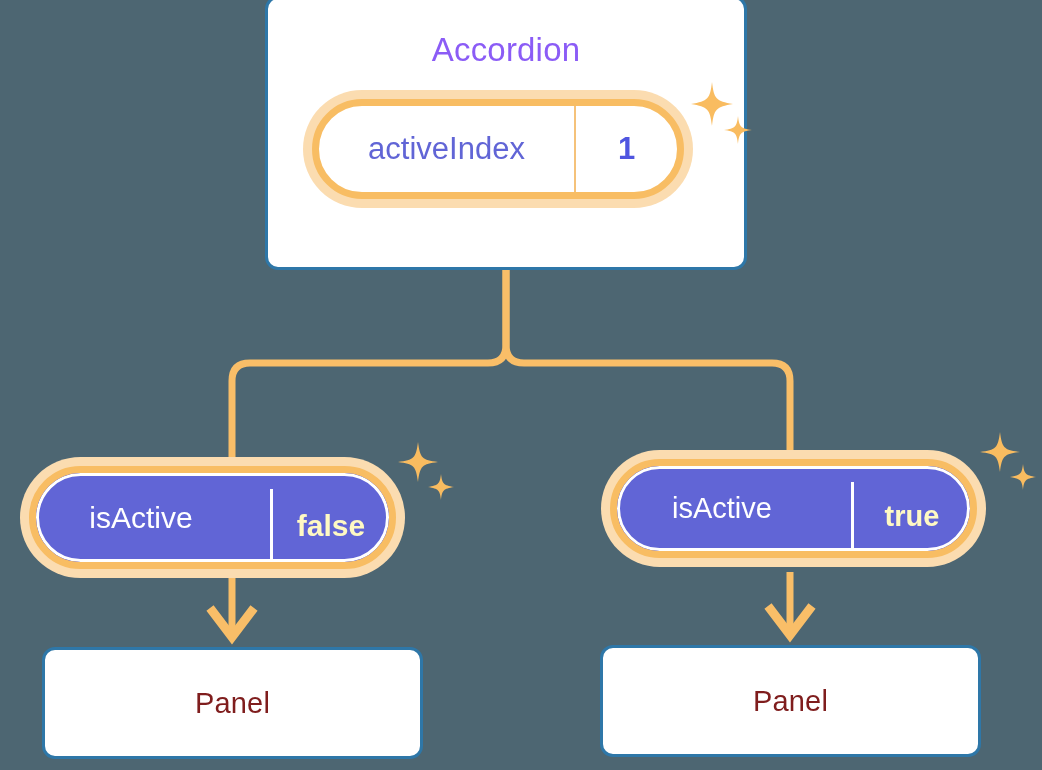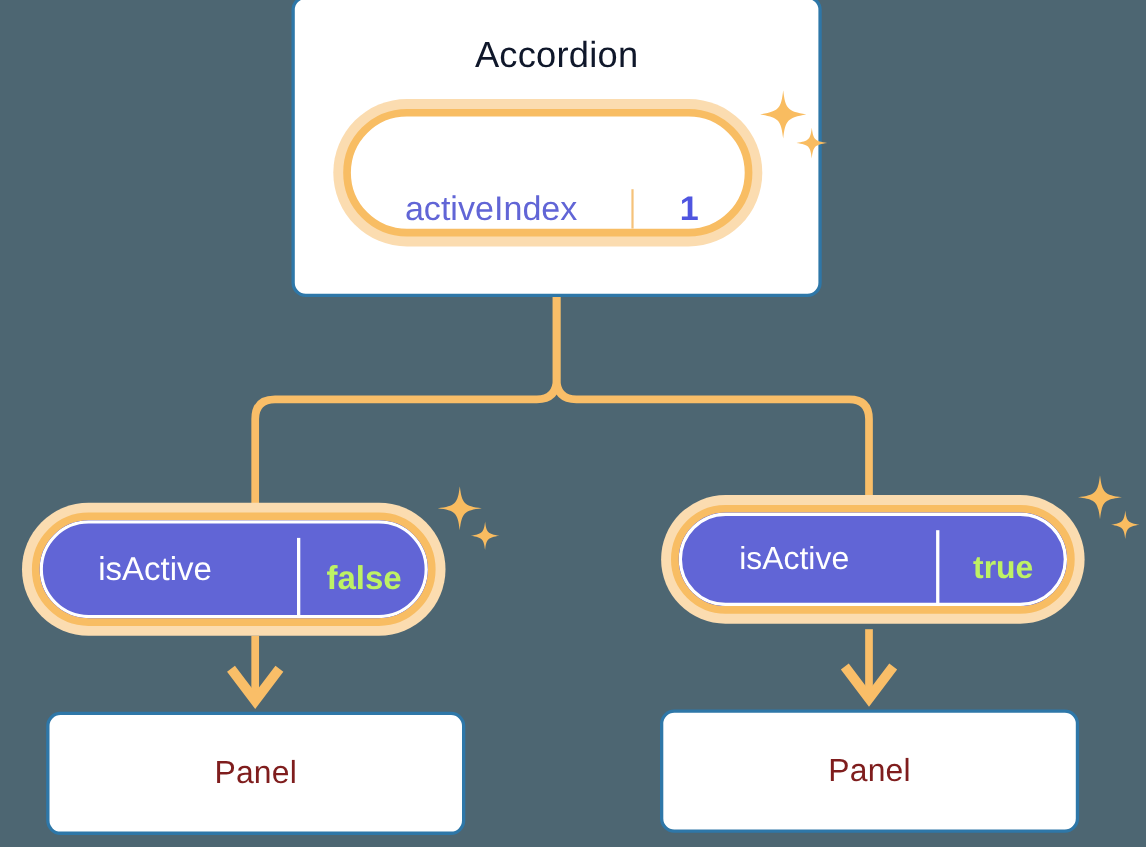--- a/index.html
+++ b/index.html
@@ -49,21 +49,21 @@
     width: 482px;
     height: 274px;
   }
   .comp-title {
     position: absolute;
     left: 0;
     right: 0;
     top: 32px;
     text-align: center;
     font-size: 33px;
-    color: #0f172a;
+    color: #8b5cf6;
     letter-spacing: .2px;
     font-weight: 400;
   }
 
   
   .leaf-card {
     position: absolute;
     box-sizing: border-box;
     background: #ffffff;
     border: 3px solid #2e77a8;
@@ -128,29 +128,29 @@
   .pill-key { font-weight: 400; }
   .pill-val { font-weight: 700; }
 
   
   .state-white .pill-key { color: #6165d6; }
   .state-white .pill-val { color: #4f55e0; }
   .state-white .pill-val { border-left: 2px solid #f5c27a; }
 
   
   .state-purple .pill-key { color: #ffffff; }
-  .state-purple .pill-val { color: #bef264; margin-top: 16px; }
+  .state-purple .pill-val { color: #fef9c3; margin-top: 16px; }
   .state-purple .pill-val { border-left: 3px solid #ffffff; }
 
   
   .pill-root {
     left: 312px;
     top: 99px;
   }
-  .pill-root .pill { width: 372px; height: 116px; align-items: flex-end; }
+  .pill-root .pill { width: 372px; height: 100px; }
   .pill-root .pill-key { flex: 0 0 255px; font-size: 31px; }
   .pill-root .pill-val { flex: 1 1 auto;  font-size: 31px; }
 
   .pill-false { left: 29px; top: 466px; }
   .pill-false .pill { width: 367px; height: 103px; }
   .pill-false .pill-key { flex: 0 0 210px; font-size: 30px; }
   .pill-false .pill-val { flex: 1 1 auto;  font-size: 30px; }
 
   .pill-true { left: 610px; top: 459px; }
   .pill-true .pill { width: 367px; height: 99px; }

